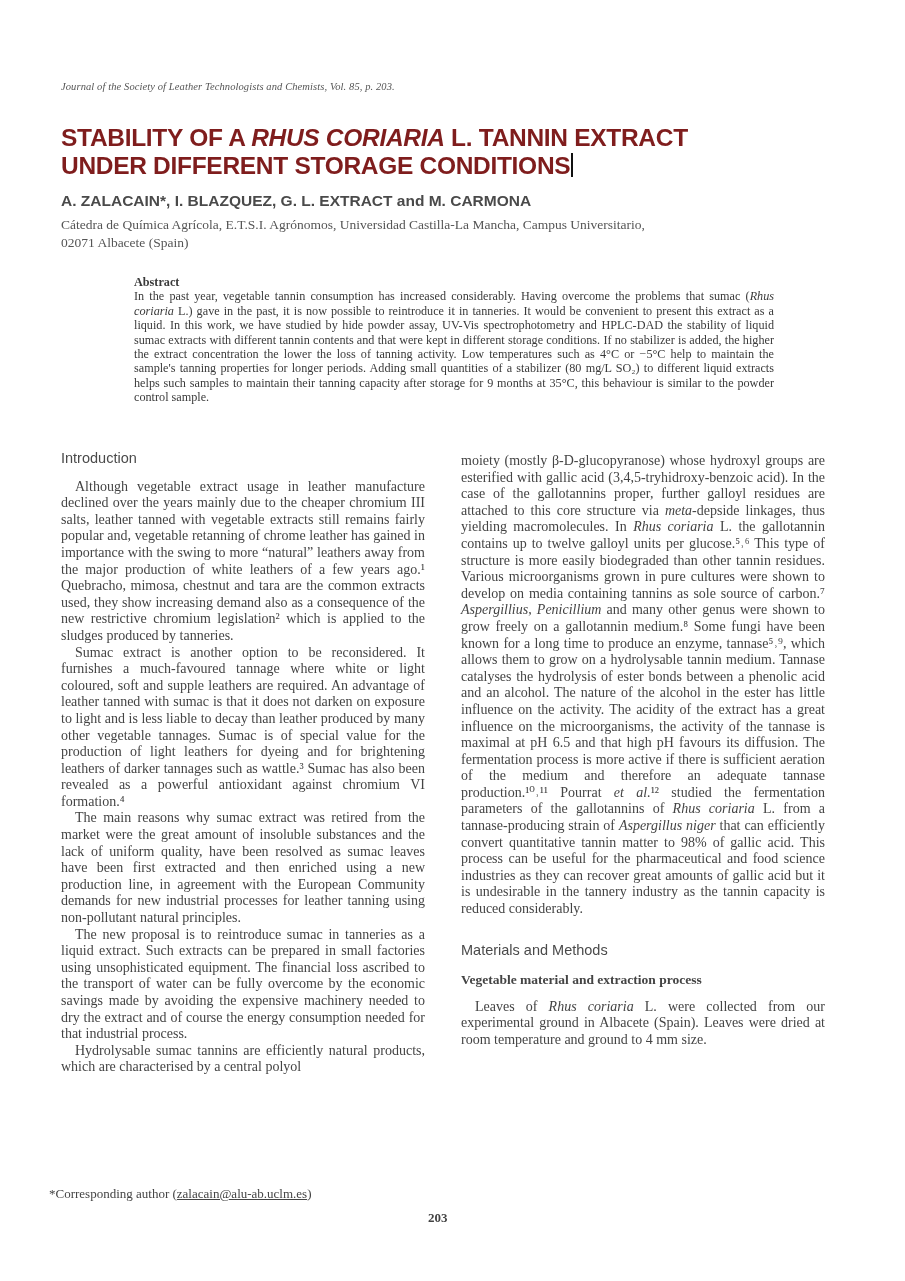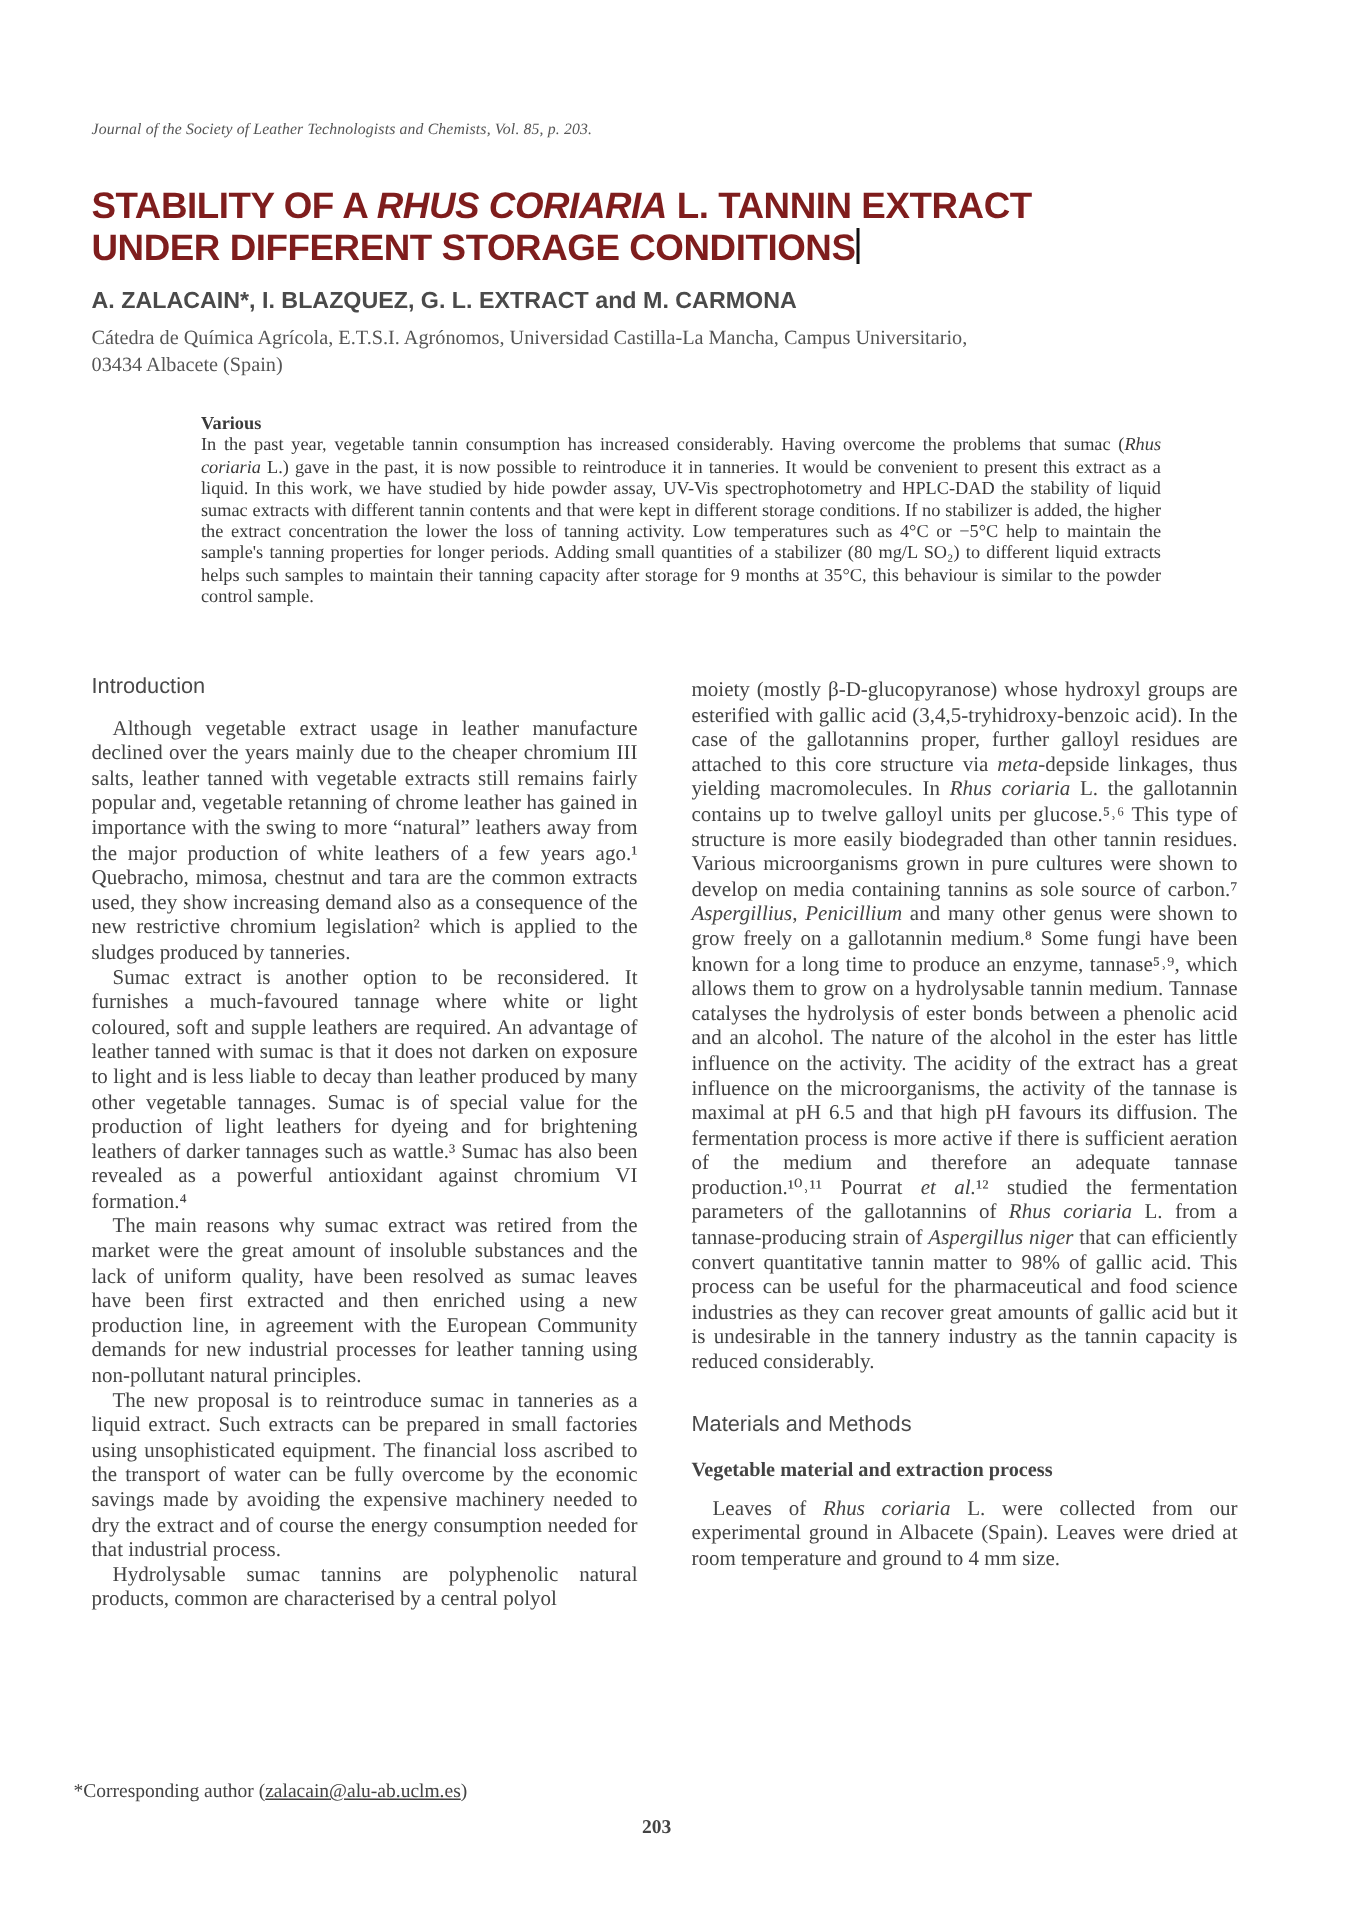--- a/index.html
+++ b/index.html
@@ -30,35 +30,35 @@
 
 <div class="title">
   <span>STABILITY OF A </span><i>RHUS CORIARIA</i><span> L. TANNIN EXTRACT</span><br>
   <span>UNDER DIFFERENT STORAGE CONDITIONS</span><span class="cursor"></span>
 </div>
 
 <div class="authors">A. ZALACAIN*, I. BLAZQUEZ, G. L. EXTRACT and M. CARMONA</div>
 
 <div class="affil">
   <span>Cátedra de Química Agrícola, E.T.S.I. Agrónomos, Universidad Castilla-La Mancha, Campus Universitario,</span><br>
-  <span>03434 Albacete (Spain)</span>
+  <span>02071 Albacete (Spain)</span>
 </div>
 
 <div class="abstract">
-  <span class="head">Various</span>
+  <span class="head">Abstract</span>
   <span>In the past year, vegetable tannin consumption has increased considerably. Having overcome the problems that sumac (</span><i>Rhus coriaria</i><span> L.) gave in the past, it is now possible to reintroduce it in tanneries. It would be convenient to present this extract as a liquid. In this work, we have studied by hide powder assay, UV-Vis spectrophotometry and HPLC-DAD the stability of liquid sumac extracts with different tannin contents and that were kept in different storage conditions. If no stabilizer is added, the higher the extract concentration the lower the loss of tanning activity. Low temperatures such as 4°C or −5°C help to maintain the sample's tanning properties for longer periods. Adding small quantities of a stabilizer (80 mg/L SO₂) to different liquid extracts helps such samples to maintain their tanning capacity after storage for 9 months at 35°C, this behaviour is similar to the powder control sample.</span>
 </div>
 
 <div class="col left">
   <div class="sec">Introduction</div>
   <p>Although vegetable extract usage in leather manufacture declined over the years mainly due to the cheaper chromium III salts, leather tanned with vegetable extracts still remains fairly popular and, vegetable retanning of chrome leather has gained in importance with the swing to more “natural” leathers away from the major production of white leathers of a few years ago.¹ Quebracho, mimosa, chestnut and tara are the common extracts used, they show increasing demand also as a consequence of the new restrictive chromium legislation² which is applied to the sludges produced by tanneries.</p>
   <p>Sumac extract is another option to be reconsidered. It furnishes a much-favoured tannage where white or light coloured, soft and supple leathers are required. An advantage of leather tanned with sumac is that it does not darken on exposure to light and is less liable to decay than leather produced by many other vegetable tannages. Sumac is of special value for the production of light leathers for dyeing and for brightening leathers of darker tannages such as wattle.³ Sumac has also been revealed as a powerful antioxidant against chromium VI formation.⁴</p>
   <p>The main reasons why sumac extract was retired from the market were the great amount of insoluble substances and the lack of uniform quality, have been resolved as sumac leaves have been first extracted and then enriched using a new production line, in agreement with the European Community demands for new industrial processes for leather tanning using non-pollutant natural principles.</p>
   <p>The new proposal is to reintroduce sumac in tanneries as a liquid extract. Such extracts can be prepared in small factories using unsophisticated equipment. The financial loss ascribed to the transport of water can be fully overcome by the economic savings made by avoiding the expensive machinery needed to dry the extract and of course the energy consumption needed for that industrial process.</p>
-  <p>Hydrolysable sumac tannins are polyphenolic natural products, common are characterised by a central polyol</p>
+  <p>Hydrolysable sumac tannins are efficiently natural products, which are characterised by a central polyol</p>
 </div>
 
 <div class="col right">
   <p class="noindent"><span>moiety (mostly β-D-glucopyranose) whose hydroxyl groups are esterified with gallic acid (3,4,5-tryhidroxy-benzoic acid). In the case of the gallotannins proper, further galloyl residues are attached to this core structure via </span><i>meta</i><span>-depside linkages, thus yielding macromolecules. In </span><i>Rhus coriaria</i><span> L. the gallotannin contains up to twelve galloyl units per glucose.⁵˒⁶ This type of structure is more easily biodegraded than other tannin residues. Various microorganisms grown in pure cultures were shown to develop on media containing tannins as sole source of carbon.⁷ </span><i>Aspergillius</i><span>, </span><i>Penicillium</i><span> and many other genus were shown to grow freely on a gallotannin medium.⁸ Some fungi have been known for a long time to produce an enzyme, tannase⁵˒⁹, which allows them to grow on a hydrolysable tannin medium. Tannase catalyses the hydrolysis of ester bonds between a phenolic acid and an alcohol. The nature of the alcohol in the ester has little influence on the activity. The acidity of the extract has a great influence on the microorganisms, the activity of the tannase is maximal at pH 6.5 and that high pH favours its diffusion. The fermentation process is more active if there is sufficient aeration of the medium and therefore an adequate tannase production.¹⁰˒¹¹ Pourrat </span><i>et al.</i><span>¹² studied the fermentation parameters of the gallotannins of </span><i>Rhus coriaria</i><span> L. from a tannase-producing strain of </span><i>Aspergillus niger</i><span> that can efficiently convert quantitative tannin matter to 98% of gallic acid. This process can be useful for the pharmaceutical and food science industries as they can recover great amounts of gallic acid but it is undesirable in the tannery industry as the tannin capacity is reduced considerably.</span></p>
   <div class="sec" style="margin-top:24px;">Materials and Methods</div>
   <div class="subsec">Vegetable material and extraction process</div>
   <p><span>Leaves of </span><i>Rhus coriaria</i><span> L. were collected from our experimental ground in Albacete (Spain). Leaves were dried at room temperature and ground to 4 mm size.</span></p>
 </div>
 
 <div class="footnote">

